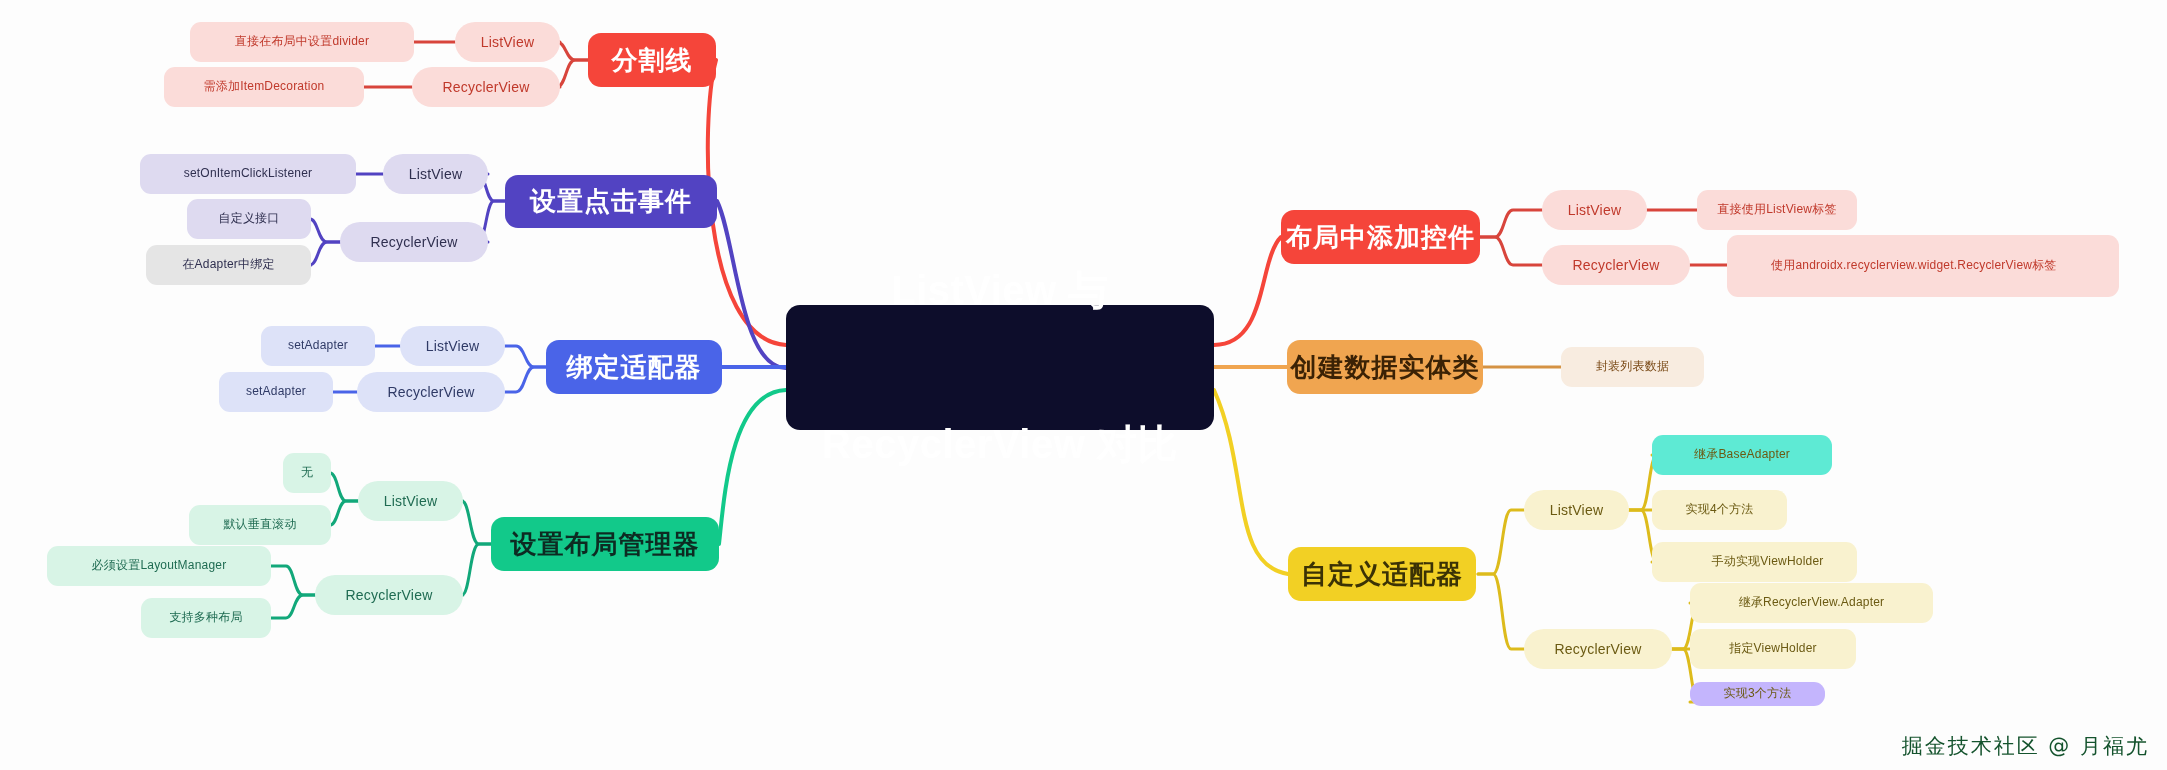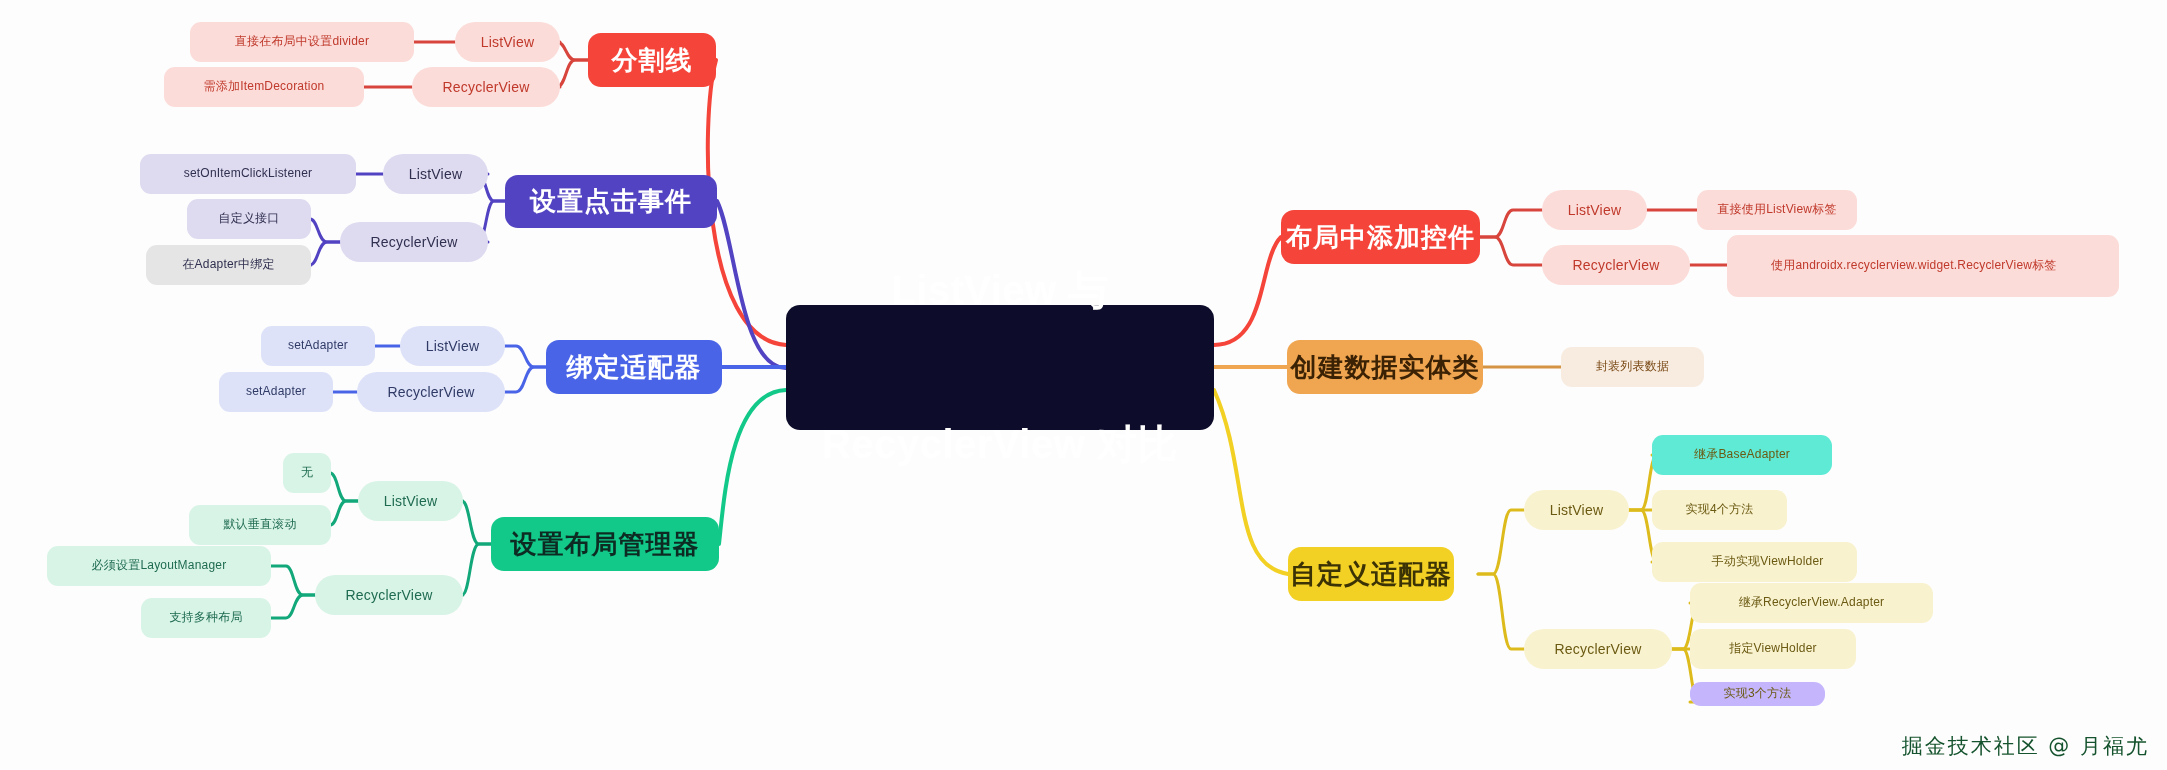--- a/index.html
+++ b/index.html
@@ -153,21 +153,21 @@
       <div>RecyclerView 对比</div>
     </div>
   </div>
 
   <div class="node branch" style="left: 588px; top: 33px; width: 128px; height: 54px; background: rgb(245, 69, 58); color: rgb(255, 255, 255);">分割线</div>
   <div class="node branch" style="left: 505px; top: 175px; width: 212px; height: 53px; background: rgb(82, 67, 194); color: rgb(255, 255, 255);">设置点击事件</div>
   <div class="node branch" style="left: 546px; top: 340px; width: 176px; height: 54px; background: rgb(74, 100, 232); color: rgb(255, 255, 255);">绑定适配器</div>
   <div class="node branch" style="left: 491px; top: 517px; width: 228px; height: 54px; background: rgb(18, 201, 138); color: rgb(13, 43, 34);">设置布局管理器</div>
   <div class="node branch" style="left: 1281px; top: 210px; width: 199px; height: 54px; background: rgb(245, 69, 58); color: rgb(255, 255, 255);">布局中添加控件</div>
   <div class="node branch" style="left: 1287px; top: 340px; width: 196px; height: 54px; background: rgb(240, 165, 80); color: rgb(59, 34, 5);">创建数据实体类</div>
-  <div class="node branch" style="left: 1288px; top: 547px; width: 166px; height: 54px; background: rgb(242, 208, 36); color: rgb(59, 50, 5);">自定义适配器</div>
+  <div class="node branch" style="left: 1288px; top: 547px; width: 188px; height: 54px; background: rgb(242, 208, 36); color: rgb(59, 50, 5);">自定义适配器</div>
 
   <div class="node pill2" style="left: 455px; top: 22px; width: 105px; height: 40px; background: rgb(251, 220, 217); color: rgb(192, 57, 43);">ListView</div>
   <div class="node pill2" style="left: 412px; top: 67px; width: 148px; height: 40px; background: rgb(251, 220, 217); color: rgb(192, 57, 43);">RecyclerView</div>
   <div class="node pill3" style="left: 190px; top: 22px; width: 224px; height: 40px; background: rgb(251, 220, 217); color: rgb(192, 57, 43);">直接在布局中设置divider</div>
   <div class="node pill3" style="left: 164px; top: 67px; width: 200px; height: 40px; background: rgb(251, 220, 217); color: rgb(192, 57, 43);">需添加ItemDecoration</div>
 
   <div class="node pill2" style="left: 383px; top: 154px; width: 105px; height: 40px; background: rgb(222, 218, 240); color: rgb(47, 47, 79);">ListView</div>
   <div class="node pill2" style="left: 340px; top: 222px; width: 148px; height: 40px; background: rgb(222, 218, 240); color: rgb(47, 47, 79);">RecyclerView</div>
   <div class="node pill3" style="left: 140px; top: 154px; width: 216px; height: 40px; background: rgb(222, 218, 240); color: rgb(47, 47, 79);">setOnItemClickListener</div>
   <div class="node pill3" style="left: 187px; top: 199px; width: 124px; height: 40px; background: rgb(222, 218, 240); color: rgb(47, 47, 79);">自定义接口</div>

